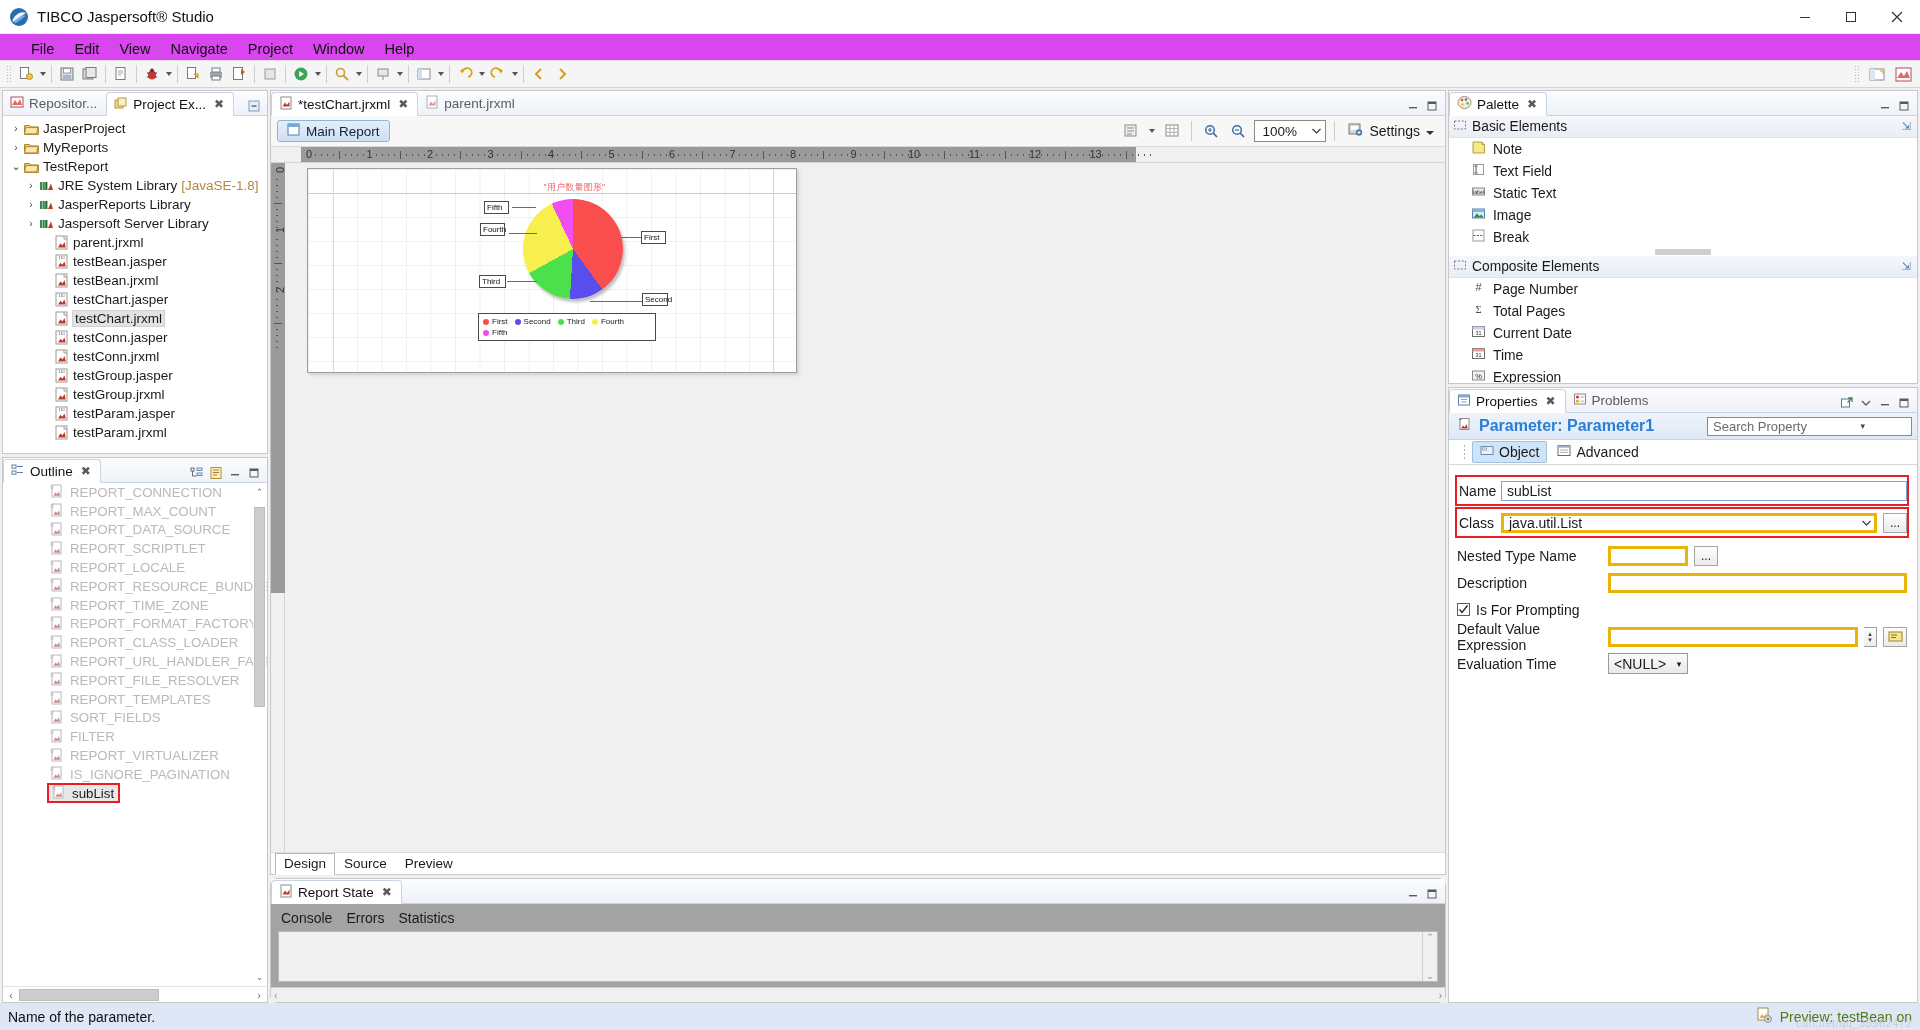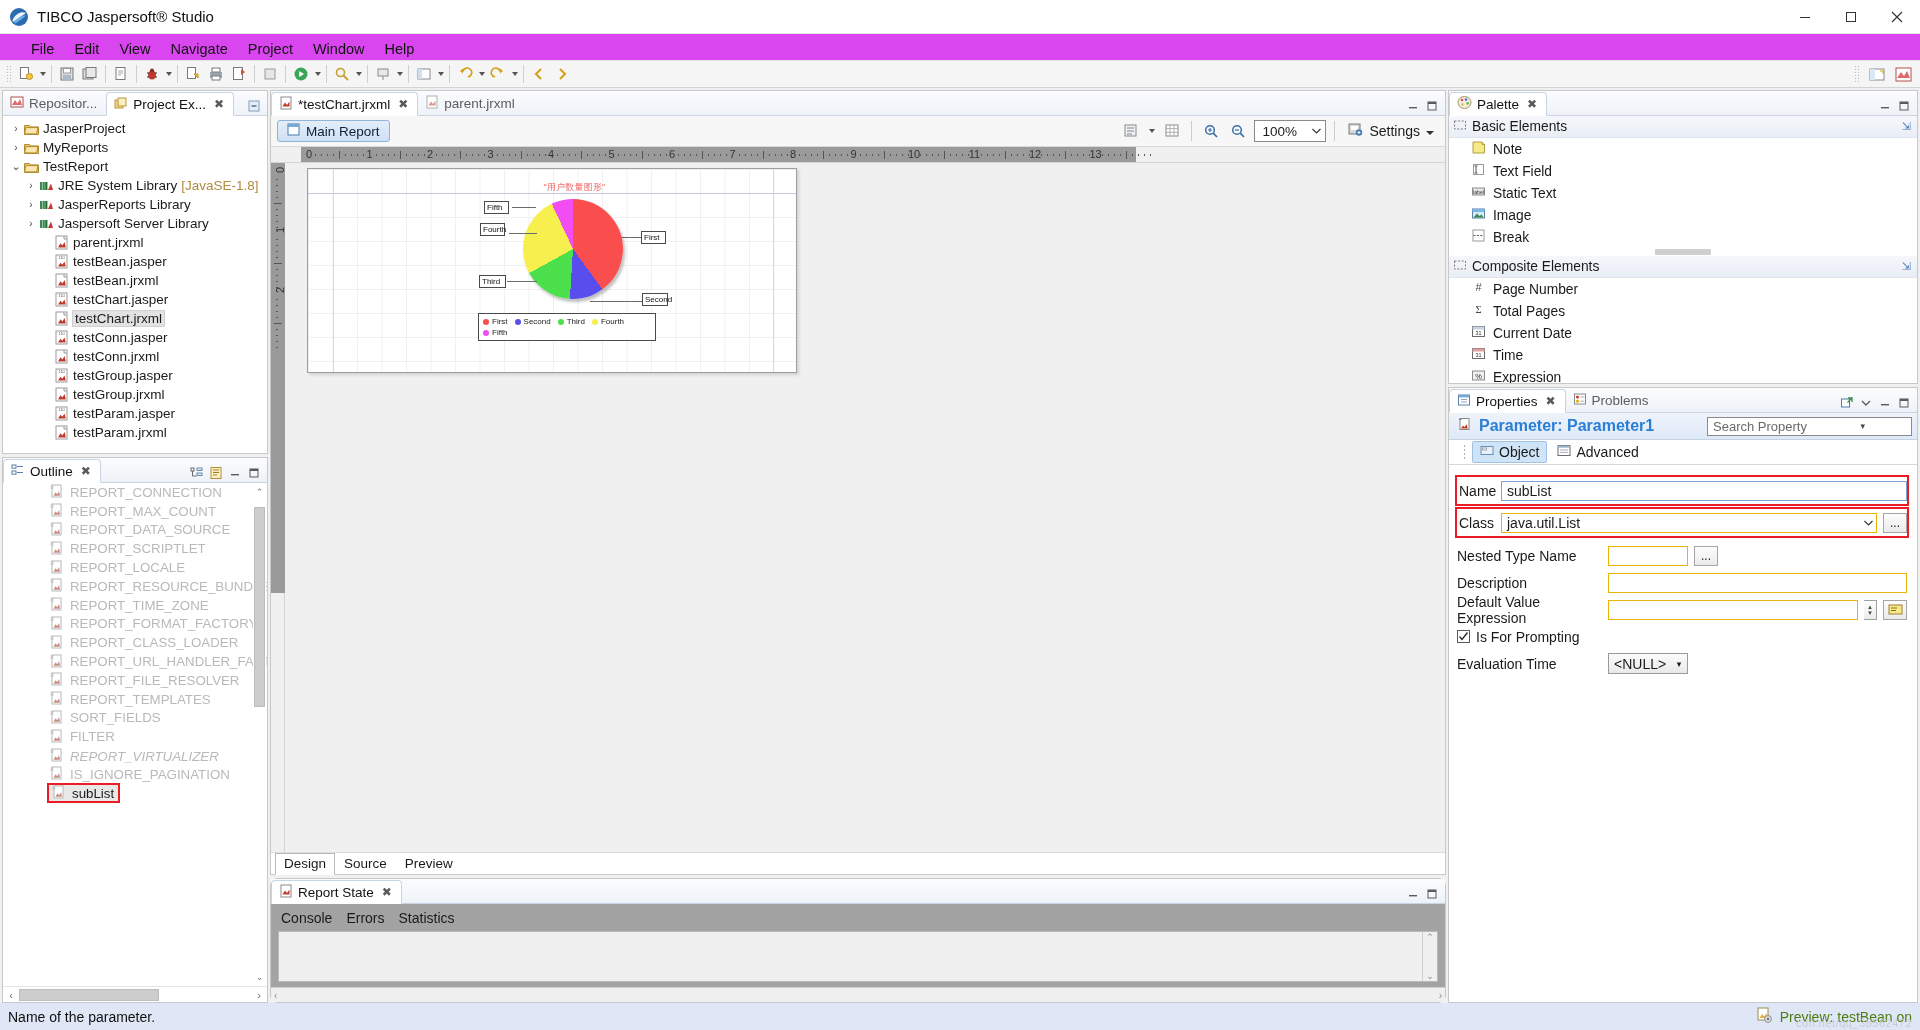--- a/index.html
+++ b/index.html
@@ -200,21 +200,21 @@
   .obj-tab { display:flex; align-items:center; gap:5px; padding:2px 7px; font-size:14px; }
   .obj-tab.active { background:#cfe4f7; border:1px solid #9dc2e3; border-radius:2px; }
   .dotgrip { width:3px; height:16px; margin-right:3px;
              background-image:radial-gradient(circle, #b0b0b0 1px, transparent 1px); background-size:3px 4px; }
 
   .form { flex:1; padding:12px 10px 0 8px; background:#fff; overflow:hidden; }
   .frow { display:flex; align-items:center; height:27px; gap:6px; }
   .flabel { width:145px; font-size:14px; flex:none; }
   .finput { flex:1; height:20px; border:1px solid #7aa7d4; background:#fff; display:flex; align-items:center;
             padding-left:5px; font-size:14px; }
-  .fcombo { flex:1; height:20px; border:1px solid #eab308; background:#fff; display:flex; align-items:center; }
+  .fcombo { flex:1; height:20px; border:3px solid #eab308; background:#fff; display:flex; align-items:center; }
   .fcombo .v { flex:1; padding-left:5px; font-size:14px; }
   .fcombo .dd { width:16px; display:flex; align-items:center; justify-content:center; font-size:9px; color:#333; }
   .btn-dots { width:24px; height:20px; border:1px solid #a5a5a5; background:linear-gradient(#fdfdfd,#eaeaea);
               display:flex; align-items:center; justify-content:center; font-size:12px; flex:none; }
   .btn-icon { width:24px; height:20px; border:1px solid #a5a5a5; background:linear-gradient(#fdfdfd,#eaeaea);
               display:flex; align-items:center; justify-content:center; flex:none; }
   .spinner { width:13px; height:20px; border:1px solid #a0a0a0; border-left:none; background:linear-gradient(#fdfdfd,#ececec);
              display:flex; flex-direction:column; align-items:center; justify-content:center; line-height:6px; font-size:7px; color:#444; flex:none; }
   .chk { width:13px; height:13px; border:1px solid #5a5a5a; background:#fff; display:flex; align-items:center; justify-content:center; flex:none; }
   .sel-combo { width:80px; height:21px; border:1px solid #9a9a9a; background:linear-gradient(#fbfbfb,#e9e9e9);
@@ -836,21 +836,21 @@
                 <span class="ico"><svg width="15" height="15" viewBox="0 0 15 15">
                     <rect x="3" y="1" width="9" height="12" fill="#fff" stroke="#b8b8b8"></rect>
                     <path d="M4.5 11.7 L6.6 8.3 L8.2 10.2 L10 7.2 L11 11.7 Z" fill="#c98c84"></path>
                     <path d="M1.5 2 h3" stroke="#b8b8b8"></path>
                     <path d="M1.5 4 h3" stroke="#b8b8b8"></path>
                   </svg></span>
                 <span>FILTER</span>
               </span>
             </div>
             <div class="ol-row">
-              <span style="display: flex; align-items: flex-end; font-style: italic;">
+              <span style="display: flex; align-items: flex-start;">
                 <span class="ico"><svg width="15" height="15" viewBox="0 0 15 15">
                     <rect x="3" y="1" width="9" height="12" fill="#fff" stroke="#b8b8b8"></rect>
                     <path d="M4.5 11.7 L6.6 8.3 L8.2 10.2 L10 7.2 L11 11.7 Z" fill="#c98c84"></path>
                     <path d="M1.5 2 h3" stroke="#b8b8b8"></path>
                     <path d="M1.5 4 h3" stroke="#b8b8b8"></path>
                   </svg></span>
                 <span>REPORT_VIRTUALIZER</span>
               </span>
             </div>
             <div class="ol-row">
@@ -1554,43 +1554,43 @@
           </div>
 
           <div class="frow">
             <span class="flabel">Description</span>
             <div class="fcombo">
               <span class="v"></span>
             </div>
           </div>
 
           <div class="frow">
+            <span class="chk">
+              <svg width="11" height="11" viewBox="0 0 11 11">
+                  <path d="M1.5 5.5 L4 8.5 L9.5 1.5" fill="none" stroke="#222" stroke-width="1.3"></path>
+                </svg>
+            </span>
+            <span style="font-size:14px;">Is For Prompting</span>
+          </div>
+
+          <div class="frow">
             <span class="flabel">Default Value Expression</span>
             <div class="fcombo">
               <span class="v"></span>
             </div>
             <div class="spinner">
                 <span>▴</span>
                 <span>▾</span>
               </div>
             <div class="btn-icon">
               <svg width="15" height="13" viewBox="0 0 15 13">
                   <rect x="1" y="2" width="13" height="9" fill="#f6e98a" stroke="#a08030"></rect>
                   <path d="M3 5h6M3 7.5h5" stroke="#8a7020"></path>
                 </svg>
             </div>
-          </div>
-
-          <div class="frow">
-            <span class="chk">
-              <svg width="11" height="11" viewBox="0 0 11 11">
-                  <path d="M1.5 5.5 L4 8.5 L9.5 1.5" fill="none" stroke="#222" stroke-width="1.3"></path>
-                </svg>
-            </span>
-            <span style="font-size:14px;">Is For Prompting</span>
           </div>
 
           <div class="frow">
             <span class="flabel">Evaluation Time</span>
             <div class="sel-combo">
               <span class="v">&lt;NULL&gt;</span>
               <span class="dd">▾</span>
             </div>
           </div>
         </div>

